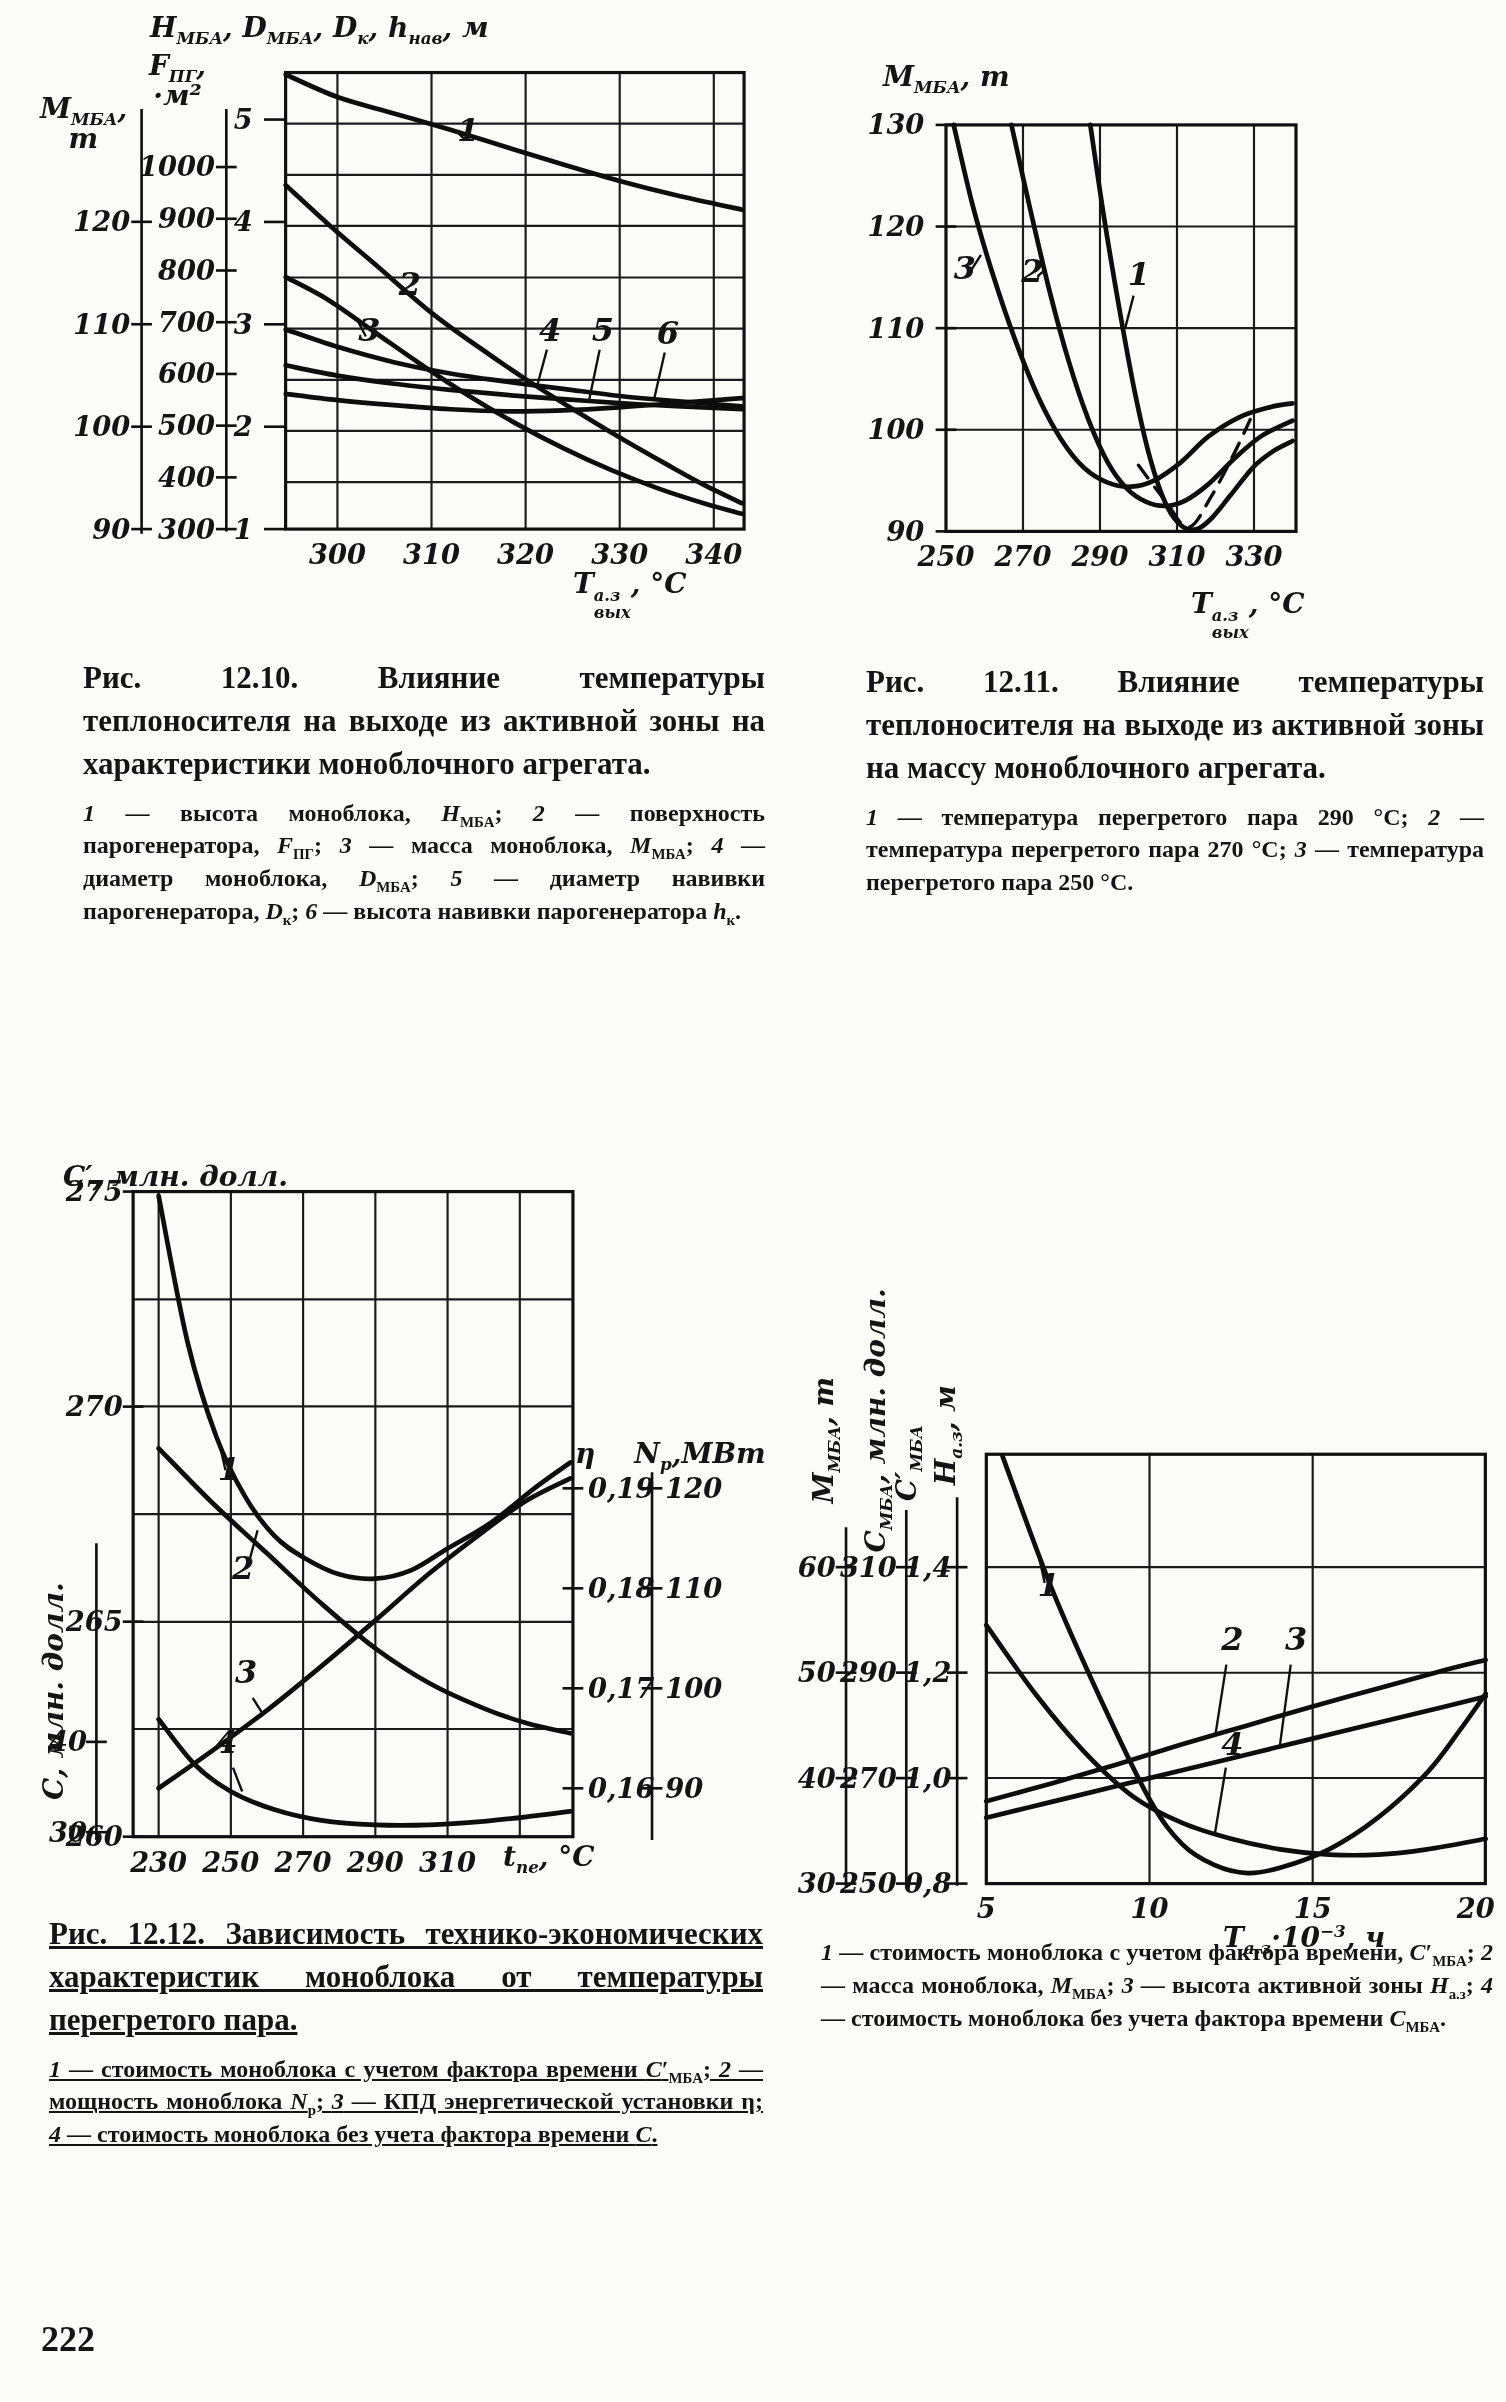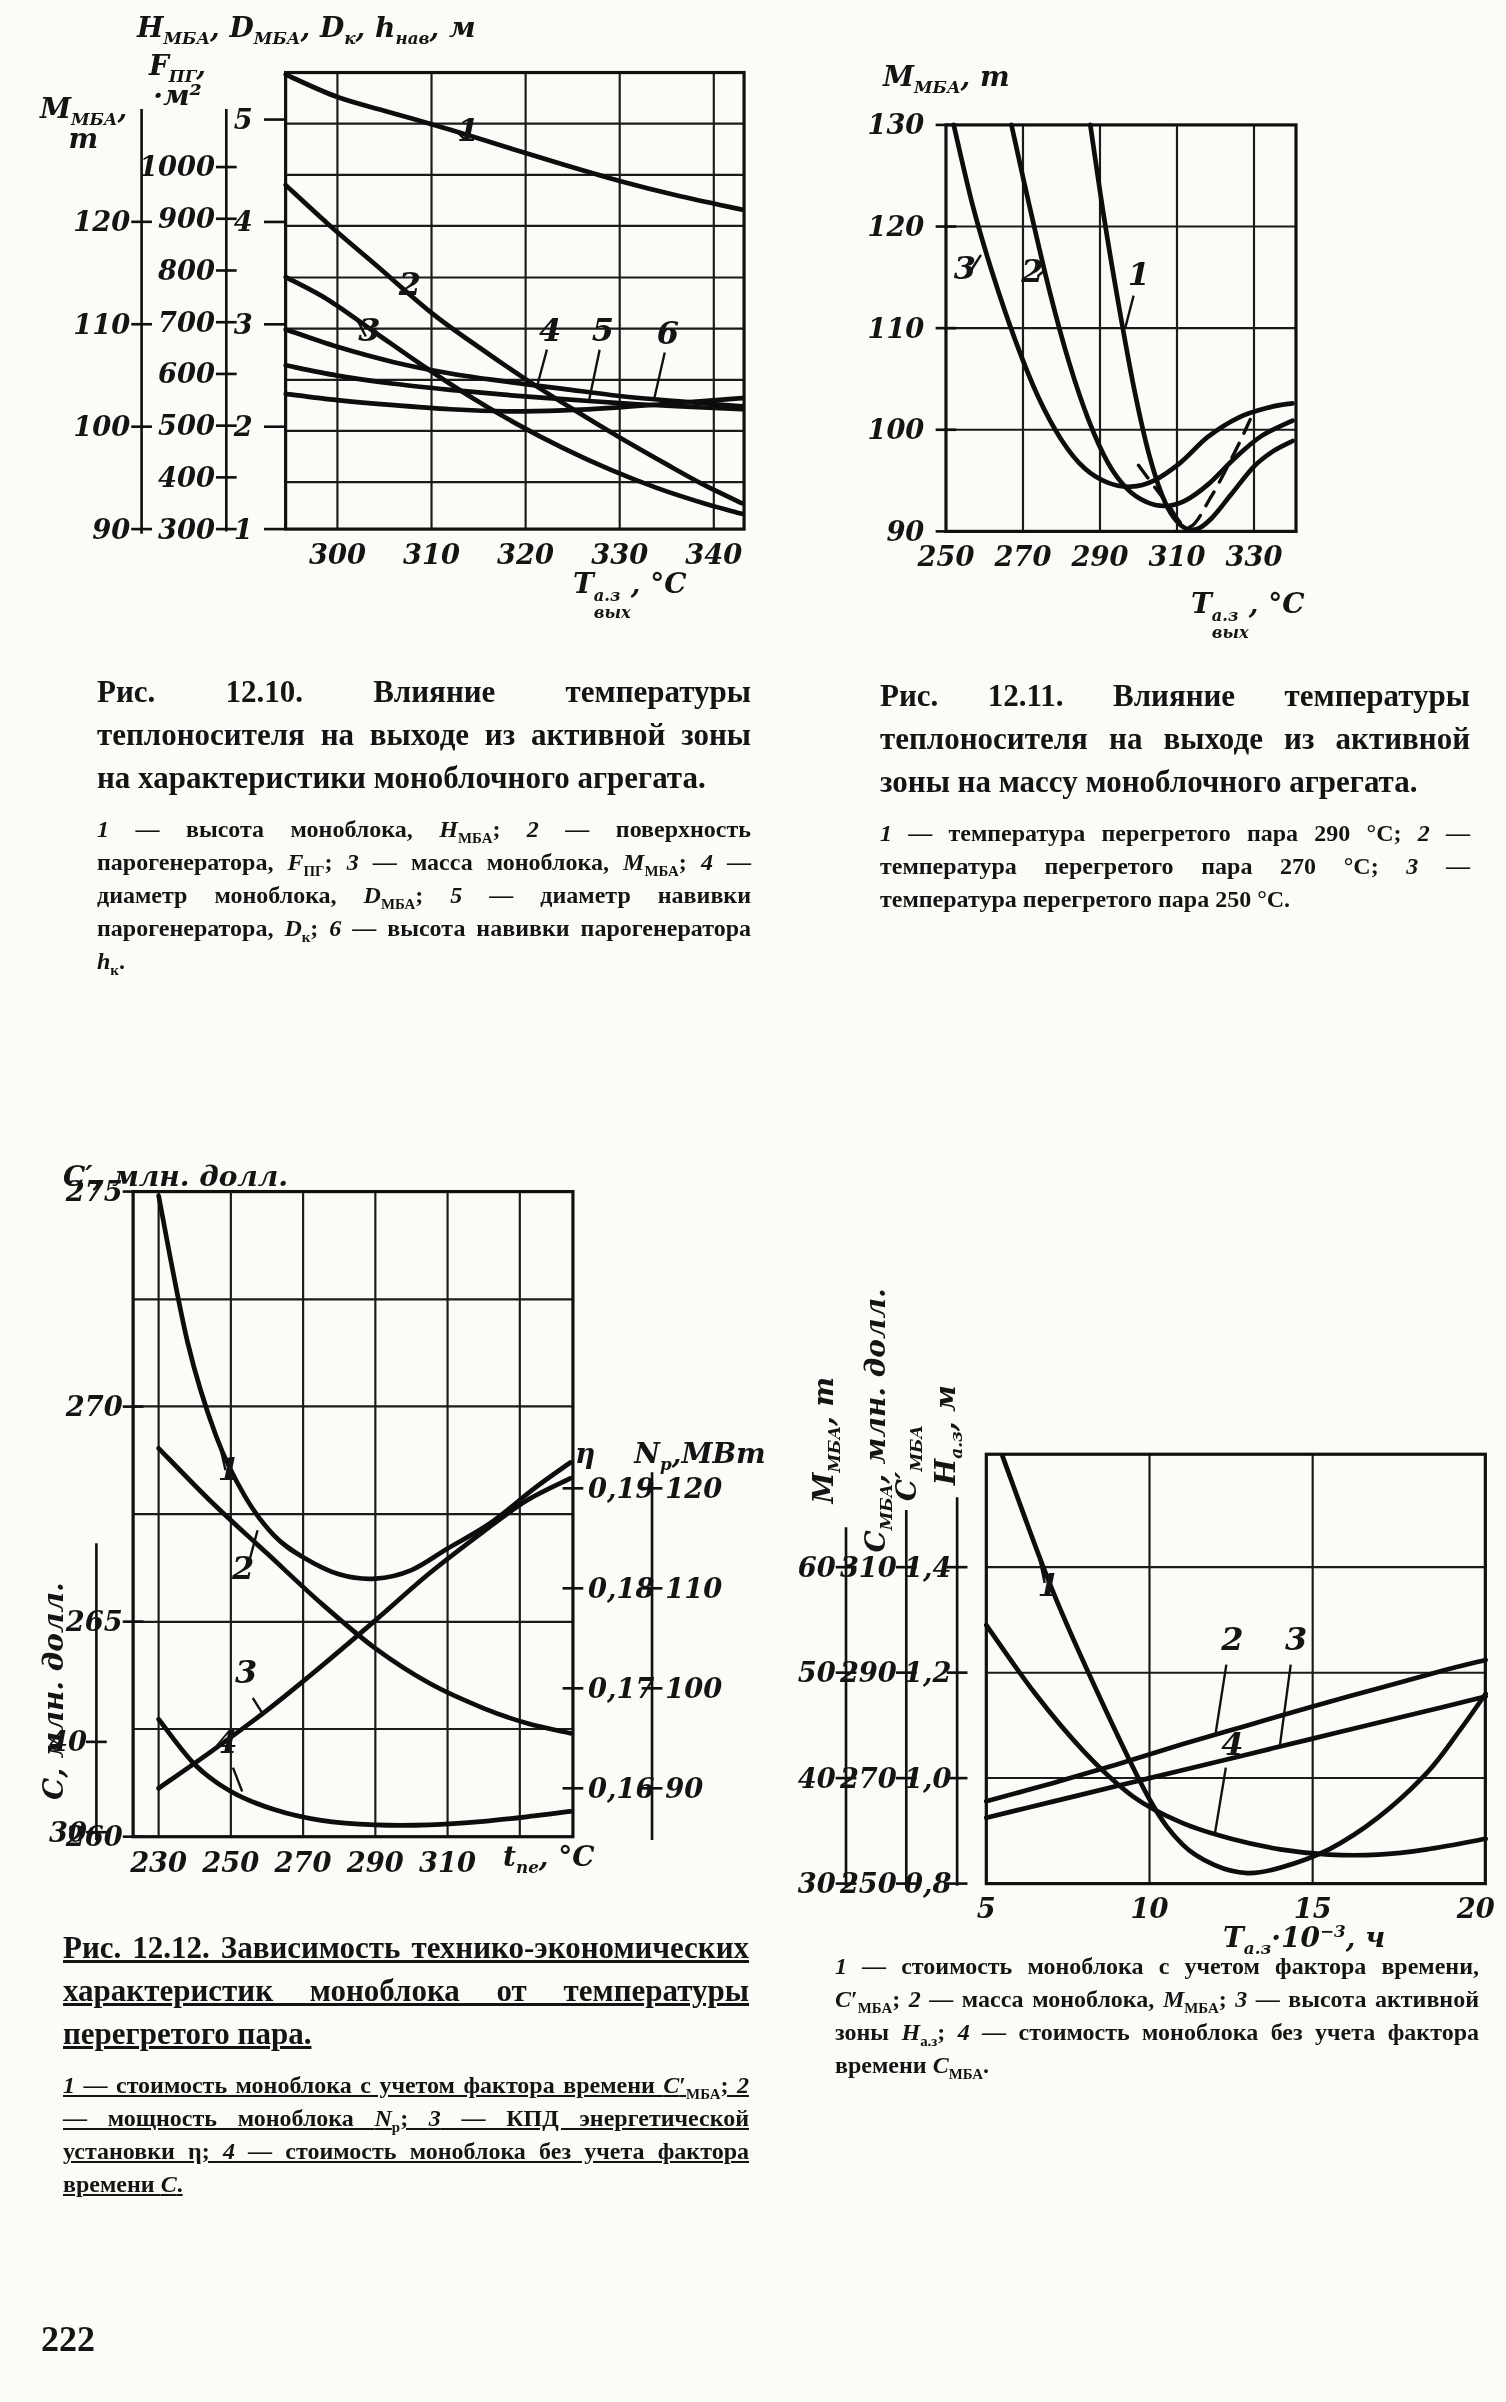--- a/index.html
+++ b/index.html
@@ -21,21 +21,21 @@
   .dashc{stroke-dasharray:17 12;stroke-width:3.6;}
   .lead{stroke:#101010;stroke-width:2.5;}
   .ov{position:absolute;font-family:"DejaVu Serif",serif;font-style:italic;font-weight:700;
       font-size:28px;white-space:nowrap;line-height:1.08;}
   .ov sub{font-size:0.6em;line-height:0;} .ov sup{font-size:0.6em;line-height:0;}
   .ov.ctr{text-align:center;}
   .ov.rot{transform:rotate(-90deg);text-align:center;white-space:nowrap;}
   .ud{display:inline-flex;flex-direction:column;font-size:0.58em;line-height:1.02;
       vertical-align:-0.5em;font-style:italic;}
   .cap{position:absolute;text-align:justify;}
-  .cap p{margin:14px;}
+  .cap p{margin:0;}
   .cap .t{font-size:31px;font-weight:bold;line-height:1.38;margin-bottom:11.3px;}
   .cap .lg{font-size:24px;font-weight:bold;line-height:1.37;}
   .cap sub,.cap sup{font-size:0.62em;line-height:0;}
   .c10{left:83px;top:657px;width:682px;}
   .c11{left:866px;top:661px;width:618px;}
   .c12{left:49px;top:1913px;width:714px;text-decoration:underline;}
   .c13{left:821px;top:1936px;width:672px;}
   .pagenum{position:absolute;left:41px;top:2318px;font-size:36px;font-weight:bold;}
 </style>
 </head>
@@ -111,21 +111,21 @@
         <text x="394.977" y="295.195" text-anchor="middle" class="clabel">2</text>
         <line x1="339.946" y1="323.32500000000005" x2="348.225" y2="339.33" class="lead"></line>
         <text x="352.121" y="344.18" text-anchor="middle" class="clabel">3</text>
         <line x1="530.363" y1="391.225" x2="540.5899999999999" y2="353.395" class="lead"></line>
         <text x="543.999" y="344.18" text-anchor="middle" class="clabel">4</text>
         <line x1="585.394" y1="407.22999999999996" x2="596.595" y2="353.395" class="lead"></line>
         <text x="600.0039999999999" y="344.18" text-anchor="middle" class="clabel">5</text>
         <line x1="654.061" y1="407.715" x2="665.749" y2="356.305" class="lead"></line>
         <text x="669.1579999999999" y="347.09" text-anchor="middle" class="clabel">6</text>
       </svg>
-      <div class="ov" style="left: 99px; top: -3.8px;"><i>Н</i><sub>МБА</sub>, <i>D</i><sub>МБА</sub>, <i>D</i><sub>к</sub>, <i>h</i><sub>нав</sub>, м</div>
+      <div class="ov" style="left: 112px; top: -3.8px;"><i>Н</i><sub>МБА</sub>, <i>D</i><sub>МБА</sub>, <i>D</i><sub>к</sub>, <i>h</i><sub>нав</sub>, м</div>
       <div class="ov ctr" style="left: 1.9px; top: 77px; width: 87px;"><i>М</i><sub>МБА</sub>,<br>т</div>
       <div class="ov ctr" style="left: 100px; top: 34px; width: 79px; text-align: center;"><i>F</i><sub>ПГ</sub>,<br>·м²</div>
       <div class="ov" style="left: 535px; top: 552px;"><i>Т</i><span class="ud">
           <span>а.з</span>
           <span>вых</span>
         </span>, °С</div>
     </div>
   <div class="fig f11" id="fig11">
       <svg width="621" height="621" viewBox="0 0 660 660">
         <line x1="166.84000000000003" y1="103" x2="166.84000000000003" y2="535" class="gl"></line>

